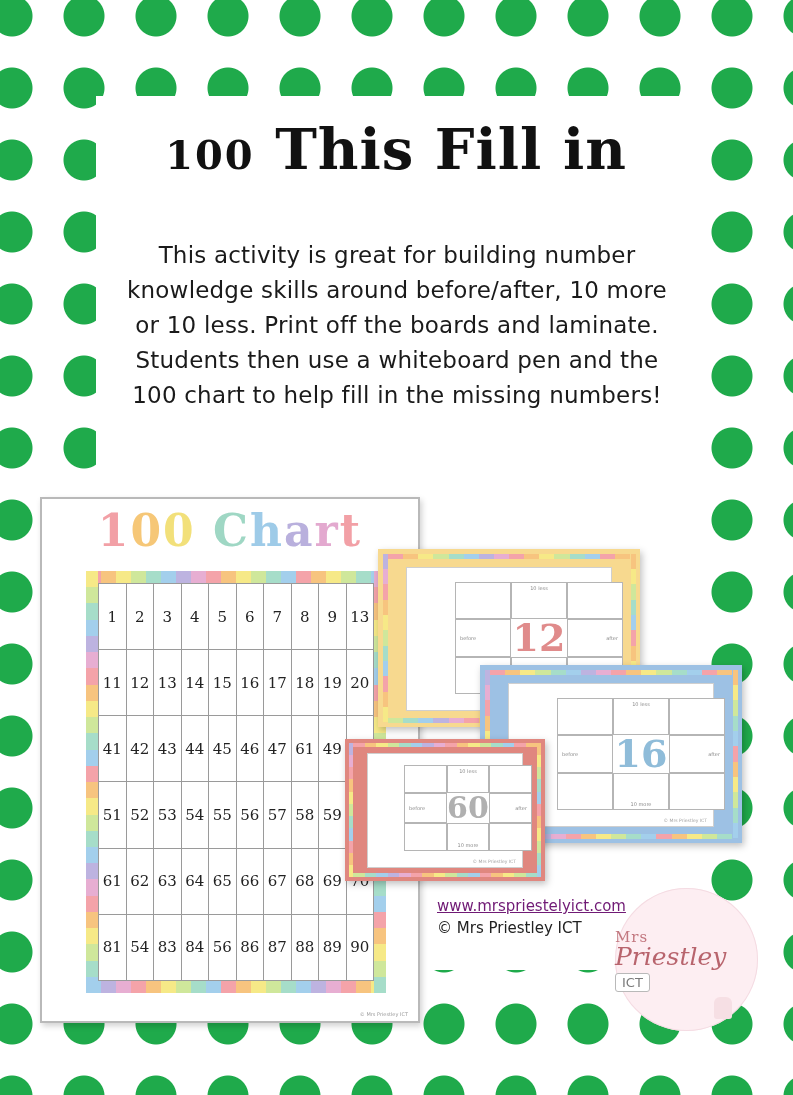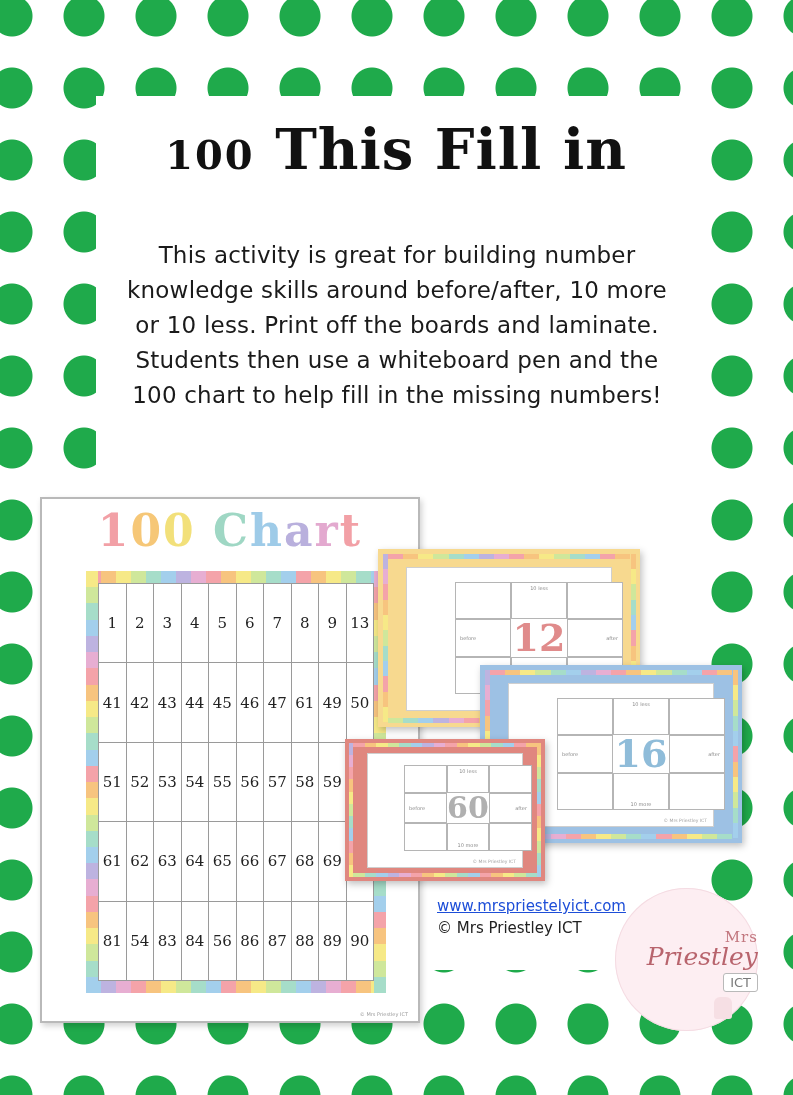--- a/index.html
+++ b/index.html
@@ -230,21 +230,21 @@
   .pix-strip { position: absolute; display: flex; }
   .pix-strip > i { flex: 1 1 auto; display: block; }
 
   
   #footer-link {
     position: absolute;
     left: 437px;
     top: 897px;
     font-family: "DejaVu Sans", sans-serif;
     font-size: 15px;
-    color: #1d4ed8;
+    color: #701a75;
     text-decoration: underline;
   }
   #footer-credit {
     position: absolute;
     left: 437px;
     top: 919px;
     font-family: "DejaVu Sans", sans-serif;
     font-size: 15px;
     color: #222222;
   }
@@ -253,21 +253,21 @@
   #logo {
     position: absolute;
     left: 615px;
     top: 888px;
     width: 143px;
     height: 143px;
     border-radius: 50%;
     background: #fdeef2;
     display: flex;
     flex-direction: column;
-    align-items: flex-end;
+    align-items: flex-start;
     justify-content: center;
     box-shadow: 0 0 0 1px #f4dbe2 inset;
   }
   #logo .logo-mrs {
     font-family: "DejaVu Serif", serif;
     font-size: 15px;
     color: #c2777f;
     letter-spacing: 1px;
     margin-bottom: -2px;
   }
@@ -426,20 +426,32 @@
             <td>1</td>
             <td>2</td>
             <td>3</td>
             <td>4</td>
             <td>5</td>
             <td>6</td>
             <td>7</td>
             <td>8</td>
             <td>9</td>
             <td>13</td>
+          </tr>
+          <tr>
+            <td>11</td>
+            <td>12</td>
+            <td>13</td>
+            <td>14</td>
+            <td>15</td>
+            <td>16</td>
+            <td>17</td>
+            <td>18</td>
+            <td>19</td>
+            <td>20</td>
           </tr>
           <tr>
             <td>41</td>
             <td>42</td>
             <td>43</td>
             <td>44</td>
             <td>45</td>
             <td>46</td>
             <td>47</td>
             <td>61</td>

